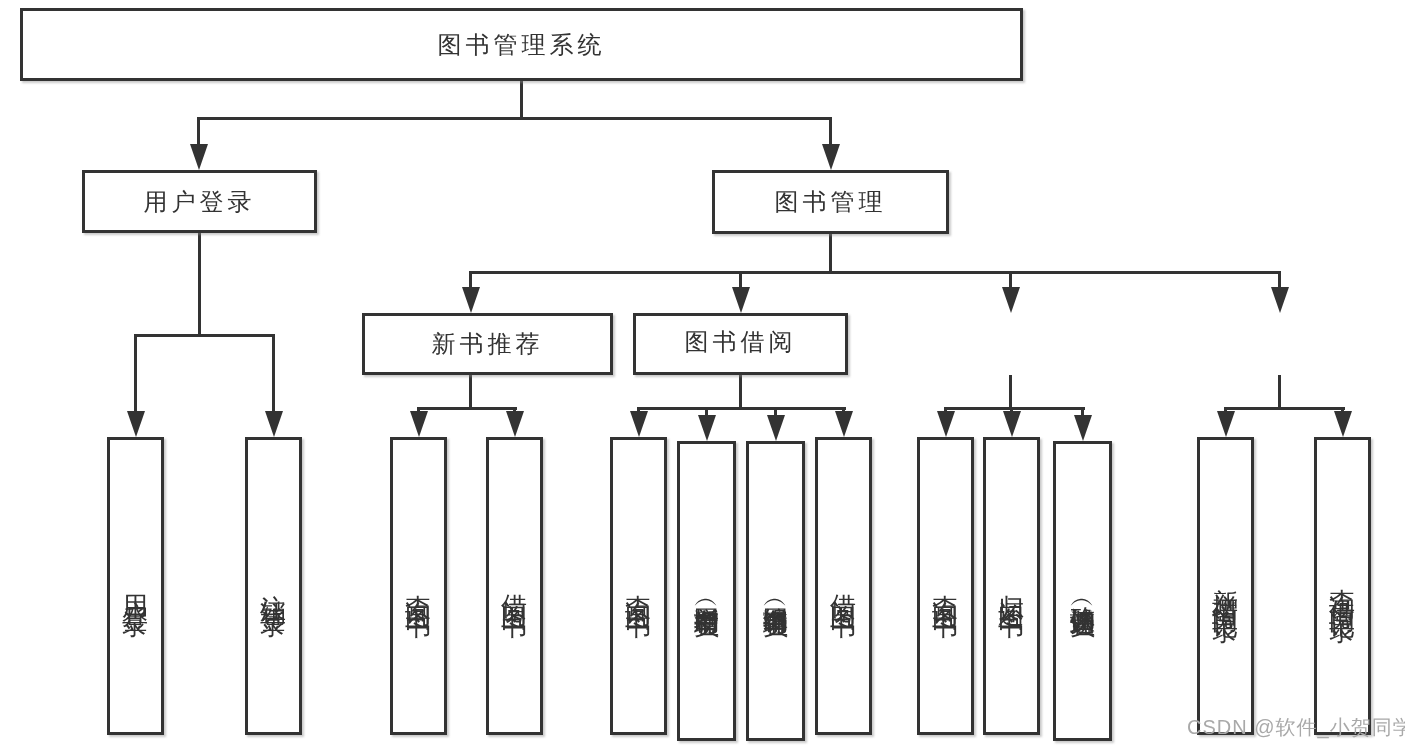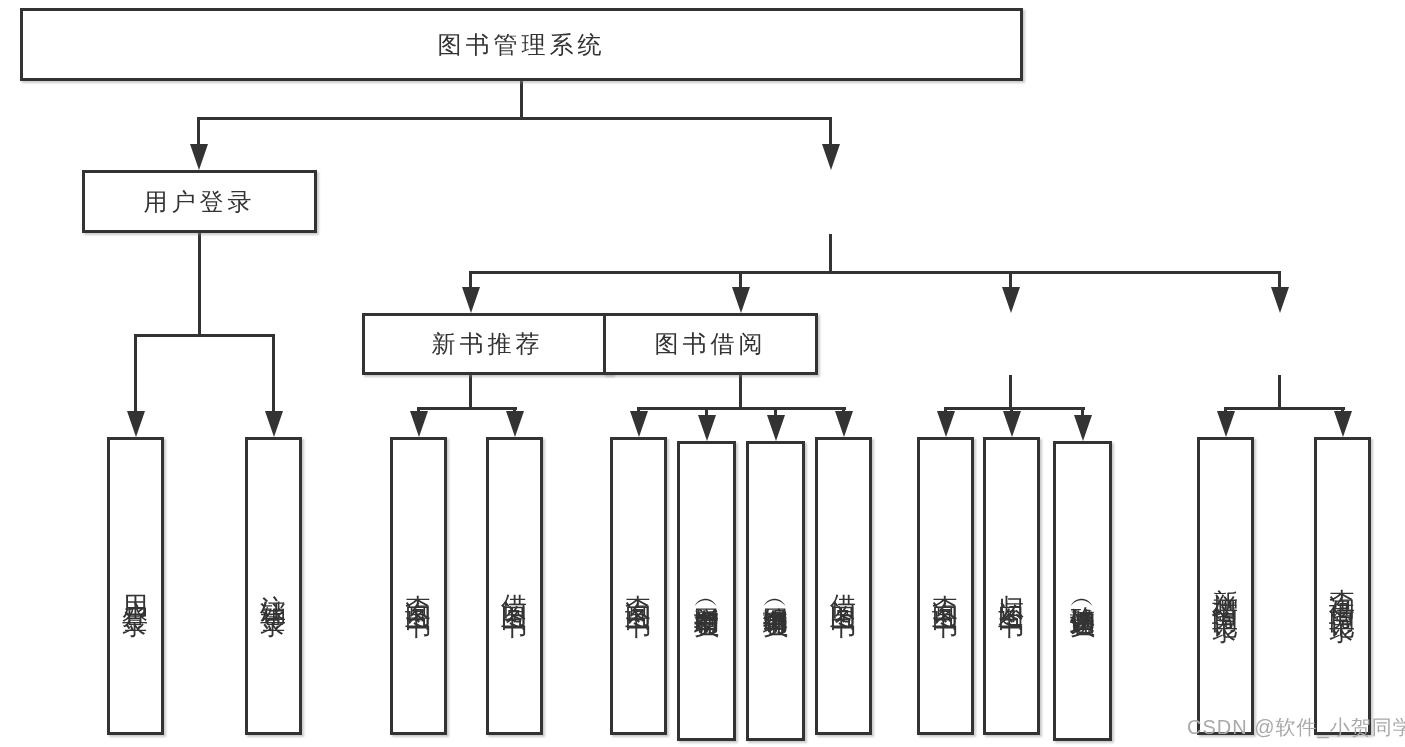--- a/index.html
+++ b/index.html
@@ -41,41 +41,42 @@
   <div class="box" style="left:20px;top:8px;width:1003px;height:73px;">图书管理系统</div>
 
   <div class="vline" style="left:520px;top:70px;height:50px;"></div>
   <div class="hline" style="left:197px;top:117px;width:635px;"></div>
   <div class="vline" style="left:197px;top:117px;height:33px;"></div>
   <div class="arrow" style="left:190px;top:144px;"></div>
   <div class="vline" style="left:829px;top:117px;height:33px;"></div>
   <div class="arrow" style="left:822px;top:144px;"></div>
 
   <div class="box" style="left:82px;top:170px;width:235px;height:63px;">用户登录</div>
+  <div class="box" style="left:712px;top:170px;width:237px;height:64px;">图书管理</div>
 
   <div class="vline" style="left:198px;top:233px;height:104px;"></div>
   <div class="hline" style="left:134px;top:334px;width:141px;"></div>
   <div class="vline" style="left:134px;top:334px;height:81px;"></div>
   <div class="arrow" style="left:127px;top:411px;"></div>
   <div class="vline" style="left:272px;top:334px;height:81px;"></div>
   <div class="arrow" style="left:265px;top:411px;"></div>
 
   <div class="vline" style="left:829px;top:234px;height:40px;"></div>
   <div class="hline" style="left:469px;top:271px;width:812px;"></div>
   <div class="vline" style="left:469px;top:271px;height:22px;"></div>
   <div class="arrow" style="left:462px;top:287px;"></div>
   <div class="vline" style="left:739px;top:271px;height:22px;"></div>
   <div class="arrow" style="left:732px;top:287px;"></div>
   <div class="vline" style="left:1009px;top:271px;height:22px;"></div>
   <div class="arrow" style="left:1002px;top:287px;"></div>
   <div class="vline" style="left:1278px;top:271px;height:22px;"></div>
   <div class="arrow" style="left:1271px;top:287px;"></div>
 
   <div class="box" style="left:362px;top:313px;width:251px;height:62px;">新书推荐</div>
-  <div class="box" style="left:603px;top:313px;width:215px;height:62px;">图书借阅</div>
+  <div class="box" style="left:633px;top:313px;width:215px;height:62px;font-family:Liberation Mono, monospace;">图书借阅</div>
 
   <div class="vline" style="left:469px;top:375px;height:35px;"></div>
   <div class="hline" style="left:417px;top:407px;width:100px;"></div>
   <div class="vline" style="left:417px;top:407px;height:10px;"></div>
   <div class="arrow" style="left:410px;top:411px;"></div>
   <div class="vline" style="left:513px;top:407px;height:10px;"></div>
   <div class="arrow" style="left:506px;top:411px;"></div>
 
   <div class="vline" style="left:739px;top:375px;height:35px;"></div>
   <div class="hline" style="left:637px;top:407px;width:209px;"></div>

